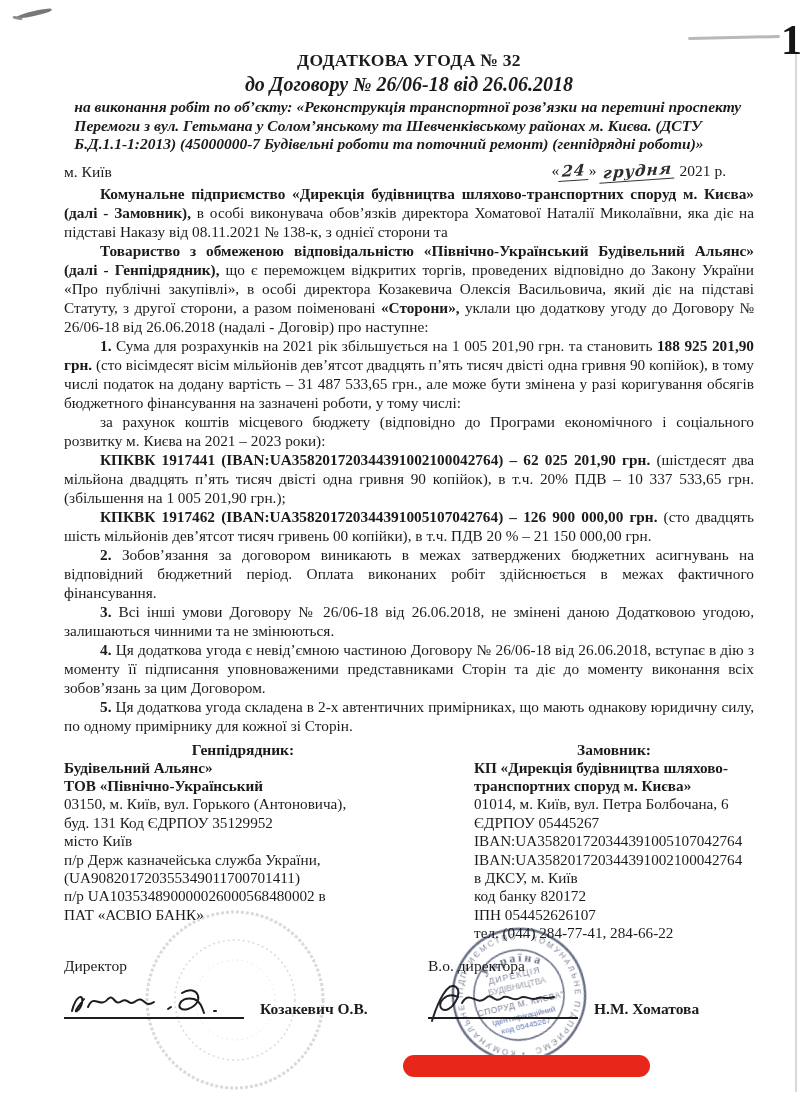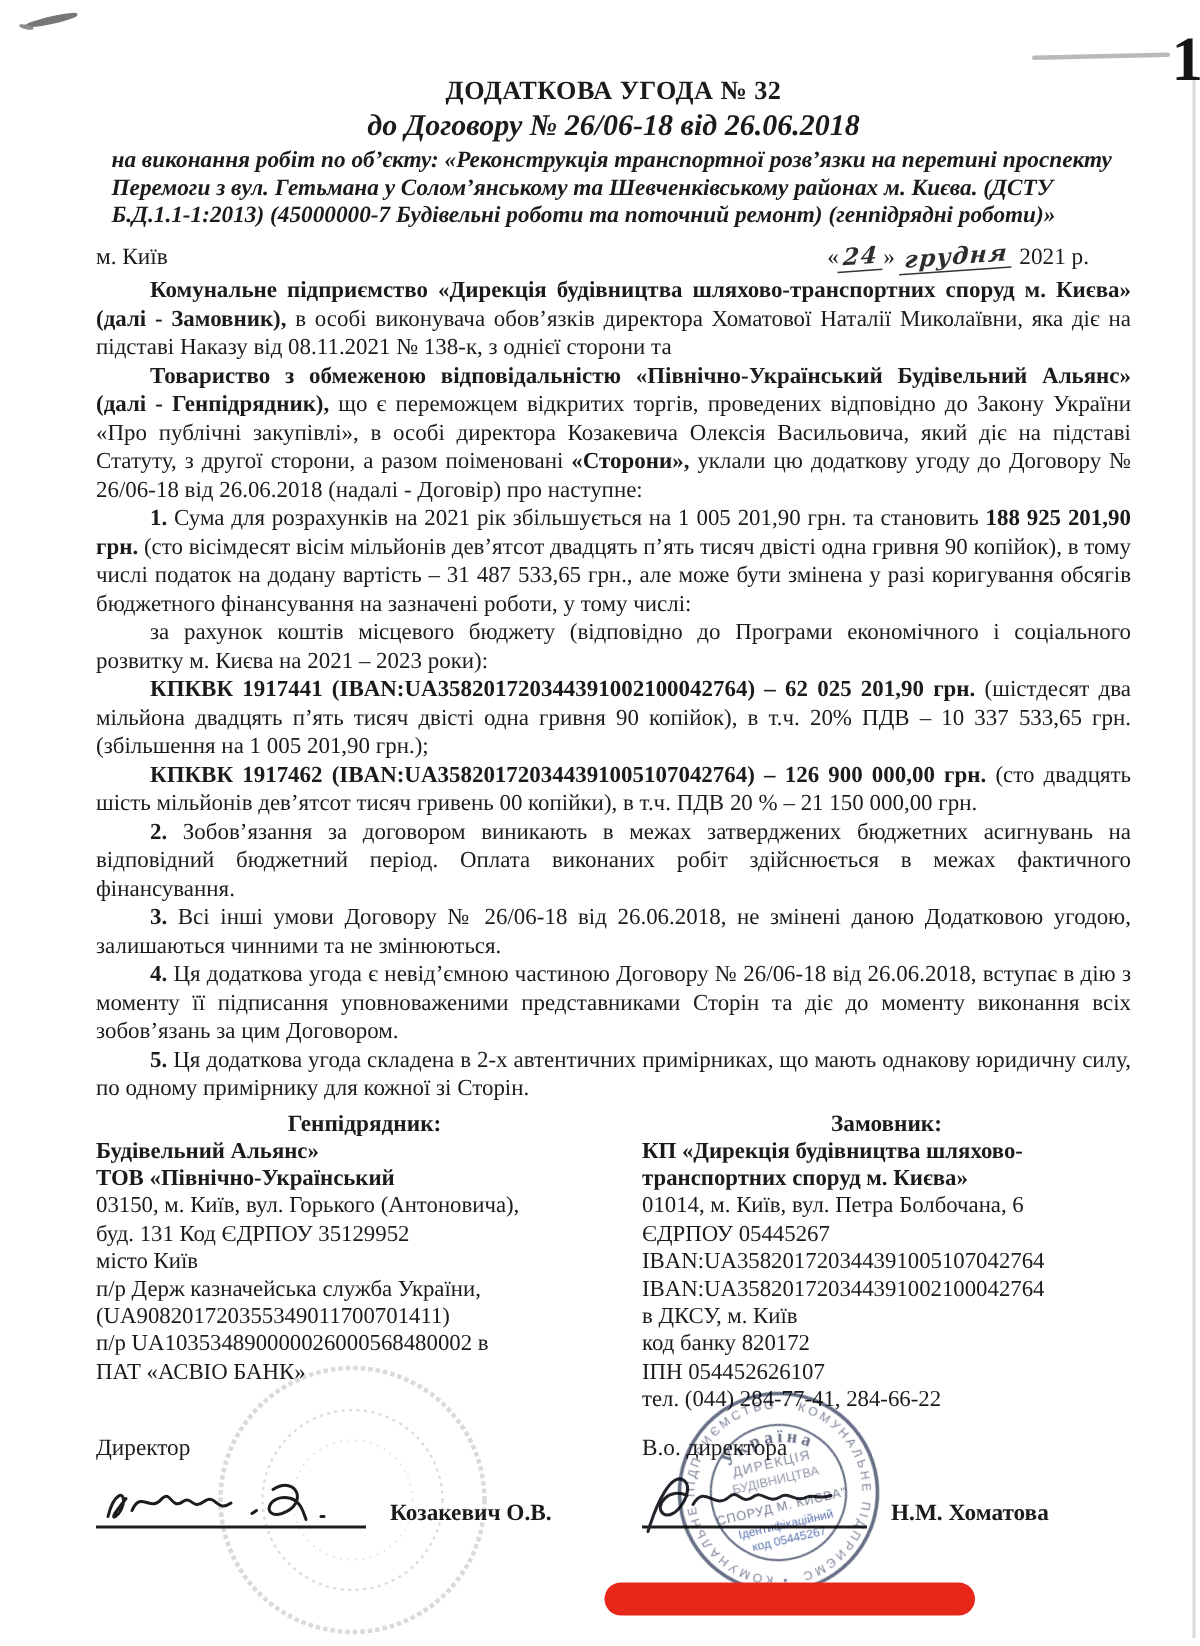--- a/index.html
+++ b/index.html
@@ -14,21 +14,21 @@
 
   .cityrow{display:flex;justify-content:space-between;align-items:flex-end;margin-top:7px;font-size:15.5px;}
   .date{padding-right:28px;white-space:nowrap;}
   .hand{font-family:"DejaVu Serif",serif;font-style:italic;font-weight:bold;color:#2e2e2e;
         display:inline-block;transform:rotate(-4deg) skewX(-8deg);letter-spacing:1px;
         border-bottom:1.5px solid #333;padding:0 3px;}
 
   .bodytext{margin-top:3px;}
   .para{font-size:15.3px;line-height:19px;text-align:justify;text-indent:36px;margin:0;}
 
-  .cols{display:flex;margin-top:5px;font-size:15.2px;}
+  .cols{display:flex;margin-top:5px;font-size:15.2px;gap:46px;}
   .col-l{width:358px;}
   .col-r{flex:1;padding-left:6px;}
   .col-h{text-align:center;font-weight:bold;font-size:15.5px;line-height:19px;}
   .cline{line-height:18.4px;white-space:nowrap;}
 
   .sigrow{display:flex;margin-top:14px;position:relative;z-index:3;}
   .sig-l{width:358px;}
   .sig-r{flex:1;padding-left:6px;}
   .sigrole{font-weight:normal;font-size:15.5px;}
   .sigline{display:flex;align-items:flex-end;gap:16px;margin-top:8px;}

